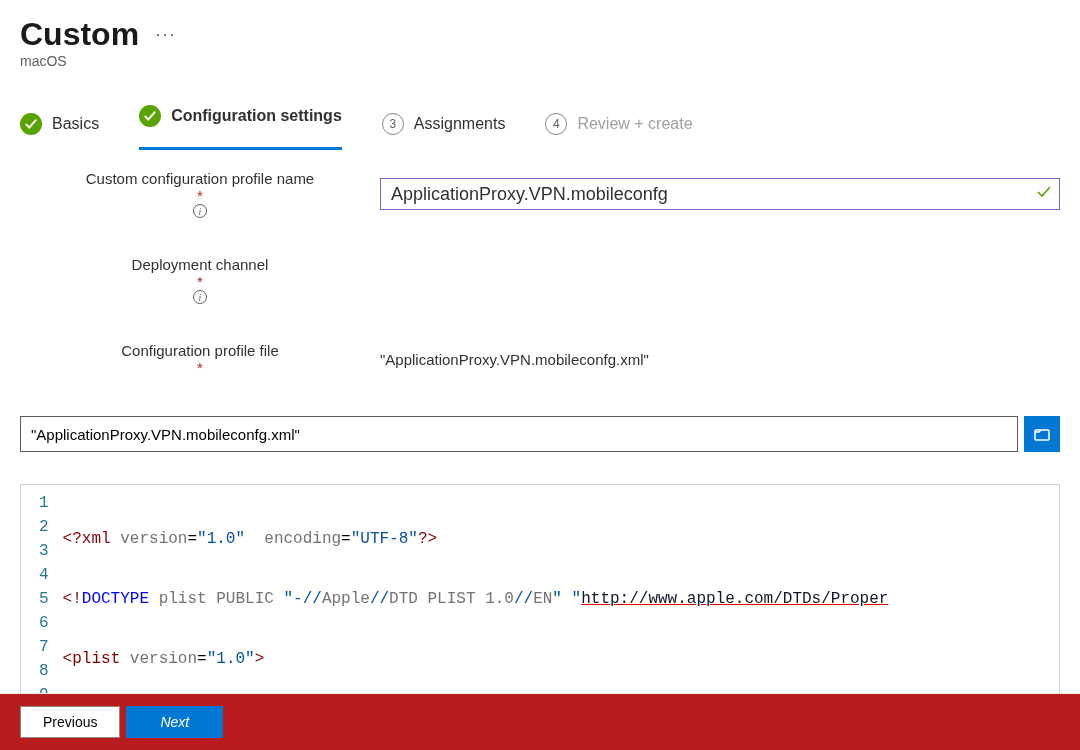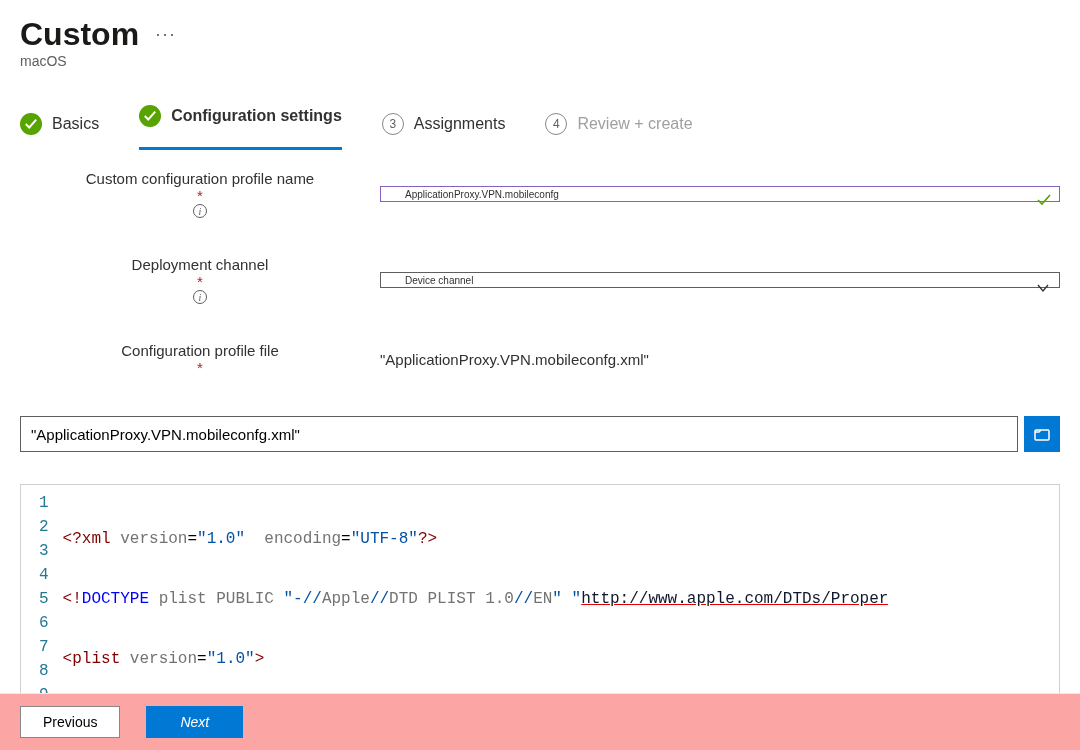--- a/index.html
+++ b/index.html
@@ -63,24 +63,24 @@
     flex-direction: column;
   }
   .req { color: #a4262c; }
   .info-icon {
     width: 14px; height: 14px; border: 1px solid #605e5c; border-radius: 50%;
     display: inline-flex; align-items: center; justify-content: center;
     font-size: 10px; color: #605e5c; font-style: italic; font-family: serif;
   }
   .text-input {
     flex: 1;
-    height: 16px;
+    height: 32px;
     border: 1px solid #605e5c;
-    padding: 0 24px;
-    font-size: 10px;
+    padding: 0 10px;
+    font-size: 18px;
     color: #323130;
     font-family: inherit;
   }
   .text-input.valid { border: 1px solid #8661c5; }
   .input-wrap { position: relative; flex: 1; display: flex; }
   .valid-check {
     position: absolute; right: 8px; top: 6px;
     color: #57a300; font-size: 16px;
   }
   .select-wrap { position: relative; flex: 1; display: flex; }
@@ -133,22 +133,22 @@
   .t-attr  { color: #737373; }
   .t-str   { color: #0451a5; }
   .t-kw    { color: #0000ff; }
   .t-text  { color: #000000; }
   .t-link  { color: #0f172a; text-decoration: underline; text-decoration-color: #e50000; text-align: right; }
 
   .footer {
     position: absolute; left: 0; right: 0; bottom: 0;
     border-top: 1px solid #edebe9;
     padding: 12px 20px;
-    display: flex; gap: 26px;
-    background: #fca5a5;
+    display: flex; gap: 6px;
+    background: #b91c1c;
   }
   .btn {
     height: 32px; padding: 0 22px; font-size: 14px;
     border: 1px solid #8a8886; background: #fff; cursor: pointer;
     font-family: inherit;
   }
   .btn.primary {
     background: #0078d4; color: #fff; border: none; padding: 0 34px; font-style: italic;
   }
 </style>
@@ -202,28 +202,20 @@
         </svg>
     </span>
   </div>
 </div>
 
 <div class="form-row">
   <div class="form-label">
     <span>Deployment channel</span>
     <span class="req">*</span>
     <span class="info-icon">i</span>
-  </div>
-  <div class="select-wrap">
-    <input class="text-input" type="text" readonly="" value="Device channel" style="">
-    <span class="select-chevron">
-      <svg width="14" height="14" viewBox="0 0 14 14">
-          <path d="M2 4 L7 10 L12 4" stroke="#323130" stroke-width="1.3" fill="none"></path>
-        </svg>
-    </span>
   </div>
 </div>
 
 <div class="file-summary-row">
   <div class="form-label">
     <span>Configuration profile file</span>
     <span class="req">*</span>
   </div>
   <div class="file-summary-right">"ApplicationProxy.VPN.mobileconfg.xml"</div>
 </div>

